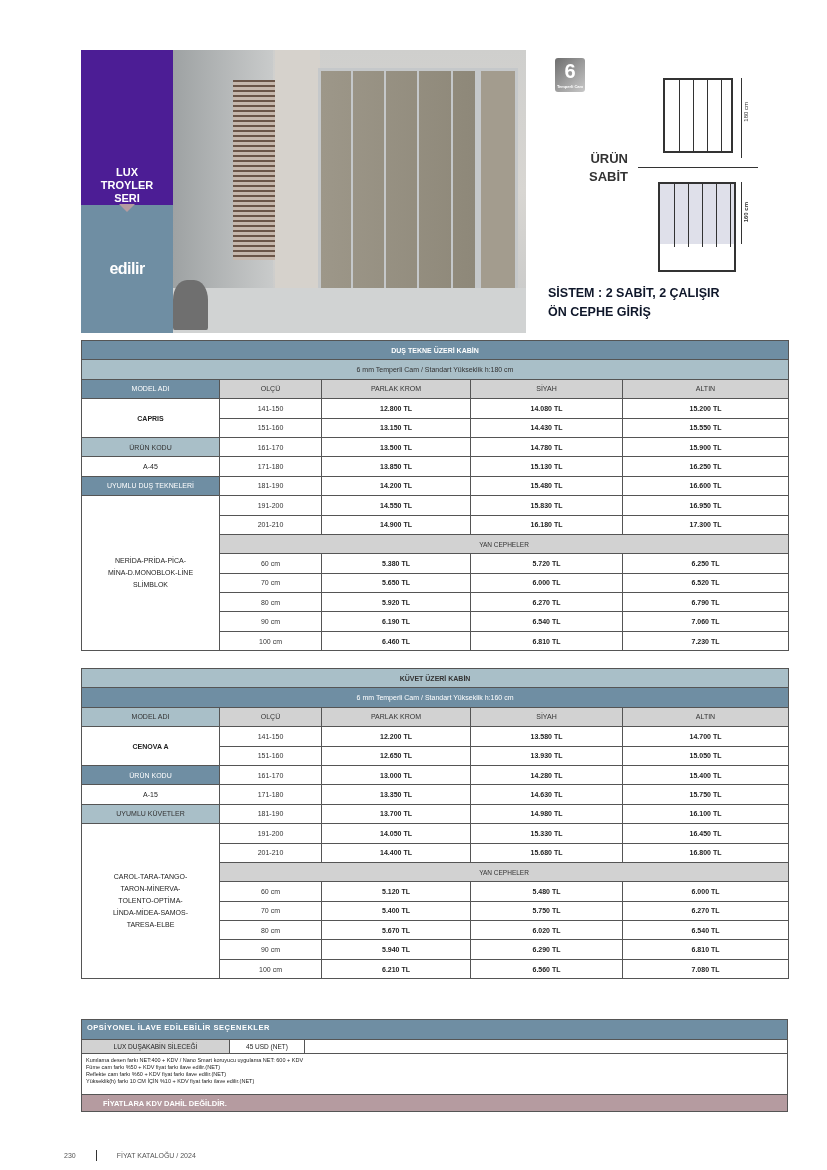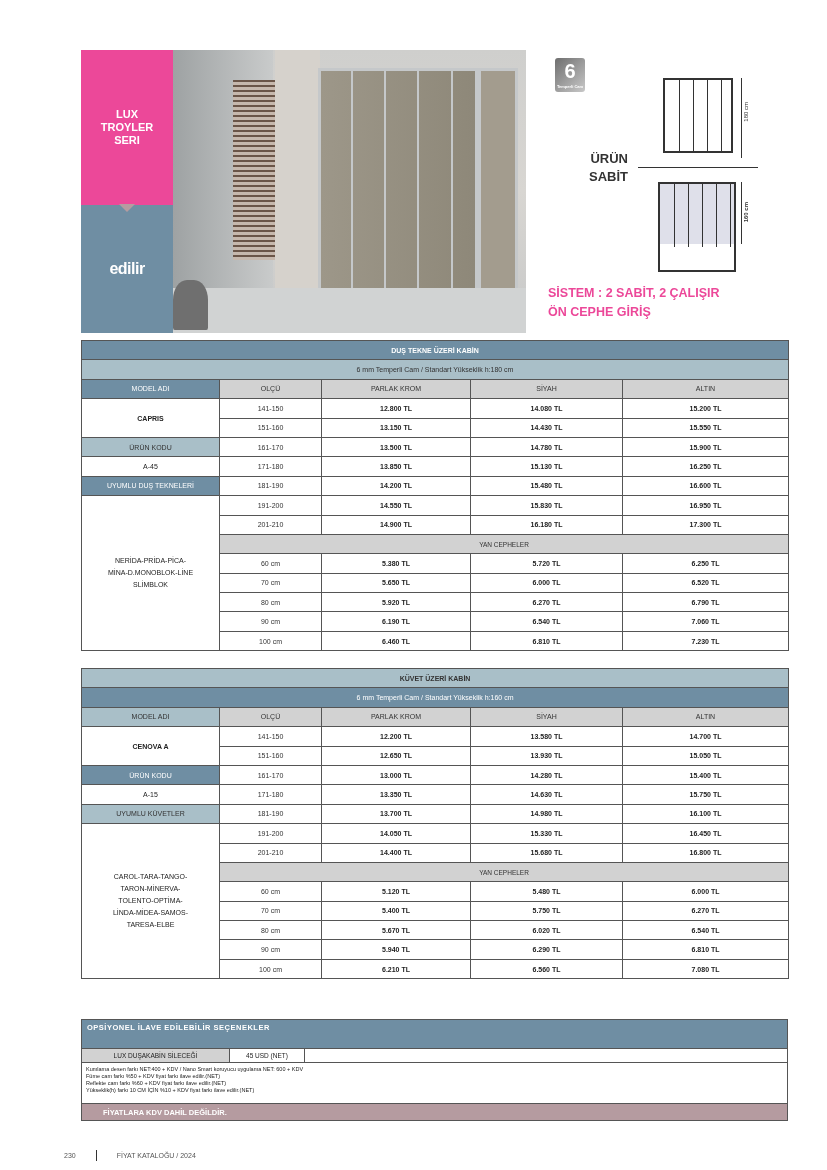--- a/index.html
+++ b/index.html
@@ -1,19 +1,19 @@
 <!DOCTYPE html>
 <html><head>
 <meta charset="utf-8">
 <style>
   * { box-sizing: border-box; margin: 0; padding: 0; }
   body { width: 827px; height: 1170px; background: #ffffff; font-family: "Liberation Sans", sans-serif; color: #222; position: relative; overflow: hidden; }
   .hero { position: absolute; left: 81px; top: 50px; width: 445px; height: 283px; display: flex; }
   .hero-left { width: 92px; height: 100%; display: flex; flex-direction: column; }
-  .hero-pink { height: 155px; background: #ec4899; display: flex; align-items: center; justify-content: center; position: relative; }
+  .hero-pink { height: 155px; background: #4c1d95; display: flex; align-items: flex-end; justify-content: center; position: relative; }
   .hero-pink .series { color: #fff; font-weight: bold; font-size: 11px; text-align: center; line-height: 13px; white-space: pre-line; }
   .hero-pink .arrow { position: absolute; bottom: -7px; left: 38px; width: 0; height: 0; border-left: 8px solid transparent; border-right: 8px solid transparent; border-top: 8px solid #b59ba0; z-index: 2; }
   .hero-blue { flex: 1; background: #6f8ea3; display: flex; align-items: center; justify-content: center; }
   .logo { color: #fff; font-weight: bold; font-size: 16px; letter-spacing: -0.5px; }
   .hero-photo { flex: 1; position: relative; overflow: hidden; background: linear-gradient(180deg, #cfcfcd 0%, #d8d6d2 50%, #c7c8c8 100%); }
   .wall-left { position: absolute; left: 0; top: 0; width: 100px; height: 100%; background: linear-gradient(90deg,#9ea2a3,#c9cbcb); }
   .window { position: absolute; left: 60px; top: 30px; width: 45px; height: 180px; background: repeating-linear-gradient(180deg,#6a5548 0 2px,#c6b8ad 2px 5px); }
   .pillar { position: absolute; left: 102px; top: 0; width: 45px; height: 245px; background: #d6d2cc; }
   .cabin { position: absolute; left: 145px; top: 18px; width: 160px; height: 225px; border: 3px solid #c5c8ca; background: linear-gradient(90deg,#9d9789,#8e8879); }
   .cabin::before { content:""; position:absolute; left:30px; top:0; bottom:0; width:2px; background:#c5c8ca; box-shadow: 33px 0 0 #c5c8ca, 66px 0 0 #c5c8ca, 100px 0 0 #c5c8ca; }
@@ -26,42 +26,42 @@
   .badge { position: absolute; left: 7px; top: 6px; width: 30px; height: 34px; background: linear-gradient(135deg,#6e6e6e,#c8c8c8); border-radius: 3px; color: #fff; font-weight: bold; font-size: 20px; text-align: center; line-height: 26px; }
   .badge small { display:block; font-size: 4px; line-height: 6px; color:#fff; }
   .schema-title { position: absolute; left: 38px; top: 98px; font-size: 13px; font-weight: bold; color: #333; line-height: 18px; white-space: pre-line; text-align: right; width: 42px; }
   .schema-divider { position: absolute; left: 90px; top: 115px; width: 120px; height: 1px; background: #333; }
   .diag1 { position: absolute; left: 115px; top: 26px; width: 70px; height: 75px; border: 2px solid #333; background: #fff; }
   .diag1::before { content:""; position:absolute; left:14px; top:0; bottom:0; width:1px; background:#333; box-shadow: 14px 0 0 #333, 28px 0 0 #333, 42px 0 0 #333; }
   .diag2 { position: absolute; left: 110px; top: 130px; width: 78px; height: 90px; border: 2px solid #333; background: linear-gradient(180deg,#dfe0ea 0%, #dfe0ea 70%, #fff 70%); }
   .diag2::before { content:""; position:absolute; left:14px; top:0; height:63px; width:1px; background:#333; box-shadow: 14px 0 0 #333, 28px 0 0 #333, 42px 0 0 #333, 56px 0 0 #333; }
   .dim { position: absolute; font-size: 6px; writing-mode: vertical-rl; transform: rotate(180deg); color:#333; }
   .dim-line { position: absolute; width: 1px; background: #333; }
-  .system-text { position: absolute; left: 0; top: 232px; font-size: 12.5px; font-weight: bold; color: #ec4899; line-height: 19px; white-space: pre-line; }
+  .system-text { position: absolute; left: 0; top: 232px; font-size: 12.5px; font-weight: bold; color: #0f172a; line-height: 19px; white-space: pre-line; }
 
   table.price { position: absolute; left: 81px; width: 707px; border-collapse: collapse; table-layout: fixed; border: 1px solid #555; }
   table.price td { border: 1px solid #555; font-size: 7px; text-align: center; height: 19.4px; padding: 0; }
   .t-title td { background: #6f8ea3; color: #fff; font-weight: bold; font-size: 10.5px; height: 20px; }
   .t-title.light td { background: #a9bfc8; color: #333; }
   .t-sub td { background: #a9bfc8; color: #333; font-size: 6.5px; height: 19px; }
   .t-sub.dark td { background: #6f8ea3; color: #fff; }
   .t-head td { background: #d2d2d2; color: #333; font-size: 6.5px; height: 22px; }
   .t-head td.model-h { background: #6f8ea3; color: #fff; }
   .t-head.light td.model-h { background: #a9bfc8; color: #333; }
   td.model-name { font-size: 14px; font-weight: bold; color: #222; }
   td.lbl-dark { background: #6f8ea3; color: #fff; font-size: 6.5px; }
   td.lbl-light { background: #a9bfc8; color: #333; font-size: 6.5px; }
   td.code { font-size: 7px; }
   td.compat { font-size: 8px; line-height: 12px; white-space: pre-line; color: #222; vertical-align: middle; }
   td.size { font-size: 7px; color: #333; }
   td.val { font-weight: bold; font-size: 7.5px; color: #222; }
   tr.yan td.yan-h { background: #d2d2d2; color: #333; font-size: 6.5px; }
 
   .opt { position: absolute; left: 81px; top: 1019px; width: 707px; border: 1px solid #555; }
-  .opt-title { background: #6f8ea3; color: #fff; font-weight: bold; font-size: 7.5px; height: 28px; line-height: 16px; padding-left: 5px; letter-spacing: 0.5px; }
+  .opt-title { background: #6f8ea3; color: #fff; font-weight: bold; font-size: 7.5px; height: 19px; line-height: 16px; padding-left: 5px; letter-spacing: 0.5px; }
   .opt-row { display: flex; height: 14px; border-top: 1px solid #555; }
   .opt-row .k { width: 148px; background: #d2d2d2; font-size: 6.5px; text-align: center; line-height: 13px; border-right: 1px solid #555; }
   .opt-row .v { width: 75px; font-size: 6.5px; text-align: center; line-height: 13px; border-right: 1px solid #555; }
   .opt-notes { border-top: 1px solid #555; padding: 3px 4px; font-size: 5.5px; line-height: 7px; height: 41px; }
   .opt-footer { background: #b59ba0; color: #fff; font-weight: bold; font-size: 7.5px; height: 17px; line-height: 17px; padding-left: 21px; border-top: 1px solid #555; }
 
   .page-foot { position: absolute; left: 64px; top: 1150px; font-size: 7px; color: #555; display: flex; align-items: center; gap: 20px; }
   .page-foot .sep { width: 1px; height: 11px; background: #333; }
 </style>
 </head>

